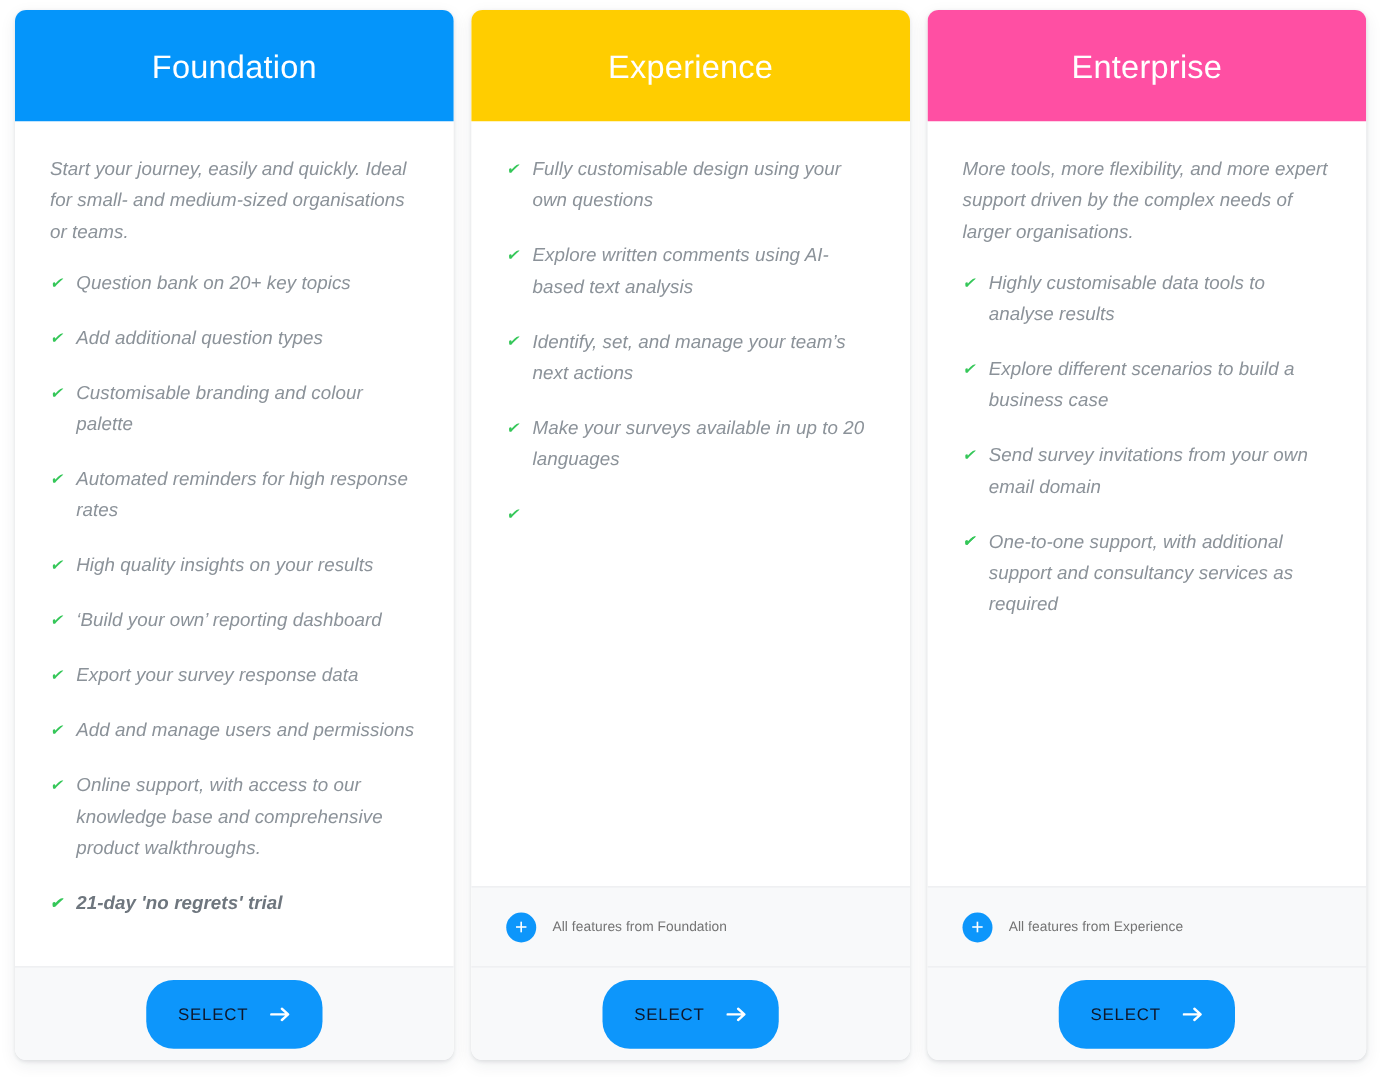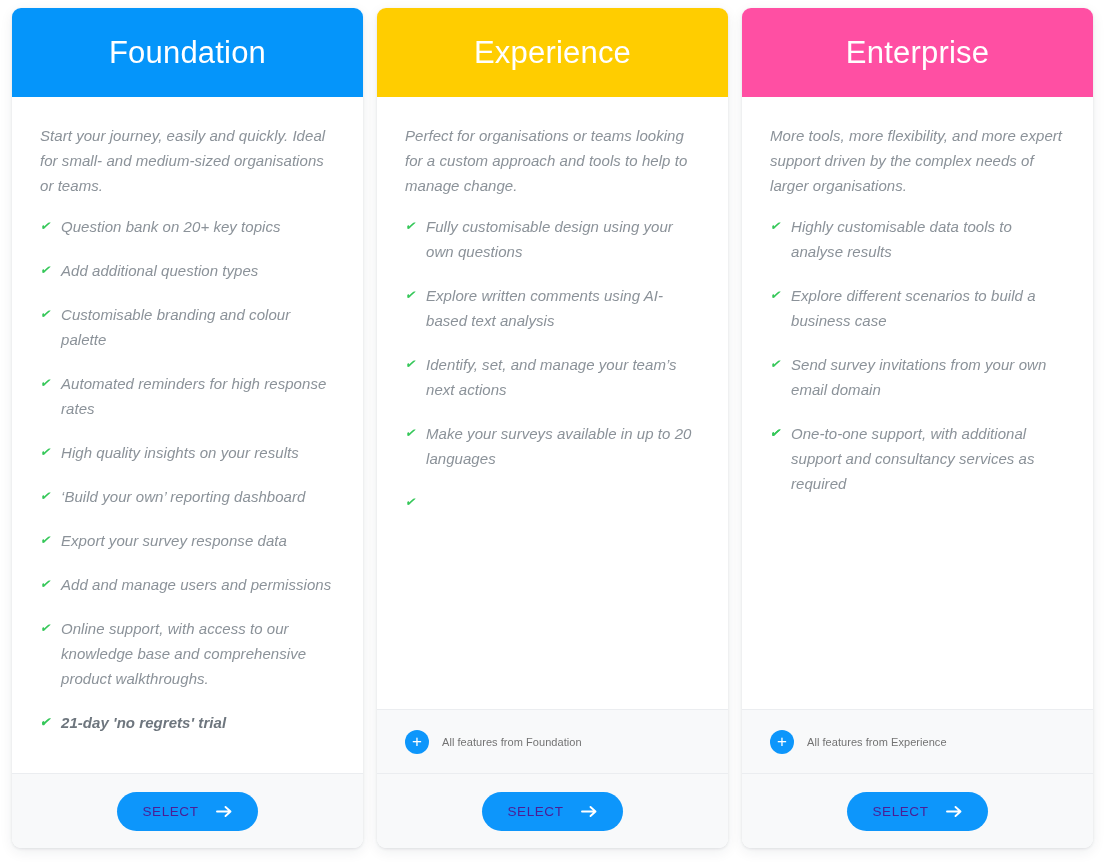--- a/index.html
+++ b/index.html
@@ -39,21 +39,21 @@
 
   .plan-header {
     height: 89px;
     flex: 0 0 89px;
     display: flex;
     align-items: center;
     justify-content: center;
   }
   .plan-header .plan-title {
     color: #ffffff;
-    font-size: 31px;
+    font-size: 26px;
     font-weight: 400;
     letter-spacing: 0.2px;
     line-height: 1;
   }
 
   .plan-body {
     flex: 1 1 auto;
     padding: 26px 28px 0 28px;
     box-sizing: border-box;
     display: flex;
@@ -134,23 +134,23 @@
     height: 74px;
     background: #f8f9fa;
     border-top: 1px solid #ebedf0;
     display: flex;
     align-items: center;
     justify-content: center;
   }
   .select-button {
     border: none;
     background: #0d96fb;
-    color: #4c1d95;
+    color: #0f172a;
     border-radius: 22px;
-    height: 39px;
+    height: 55px;
     padding: 0 25px;
     display: inline-flex;
     align-items: center;
     gap: 17px;
     cursor: pointer;
     font-family: "Liberation Sans", sans-serif;
   }
   .select-label {
     font-size: 13.5px;
     letter-spacing: 0.6px;
@@ -228,21 +228,20 @@
         </span>
       </button>
     </div>
   </div>
 
   <div class="plan-card card-yellow">
     <div class="plan-header">
       <div class="plan-title">Experience</div>
     </div>
     <div class="plan-body">
-      <p class="plan-desc">Perfect for organisations or teams looking for a custom approach and tools to help to manage change.</p>
       <ul class="feature-list">
         <li class="feature-item">
           <span class="check-icon">✔</span>
           <span>Fully customisable design using your own questions</span>
         </li>
         <li class="feature-item">
           <span class="check-icon">✔</span>
           <span>Explore written comments using AI-based text analysis</span>
         </li>
         <li class="feature-item">

